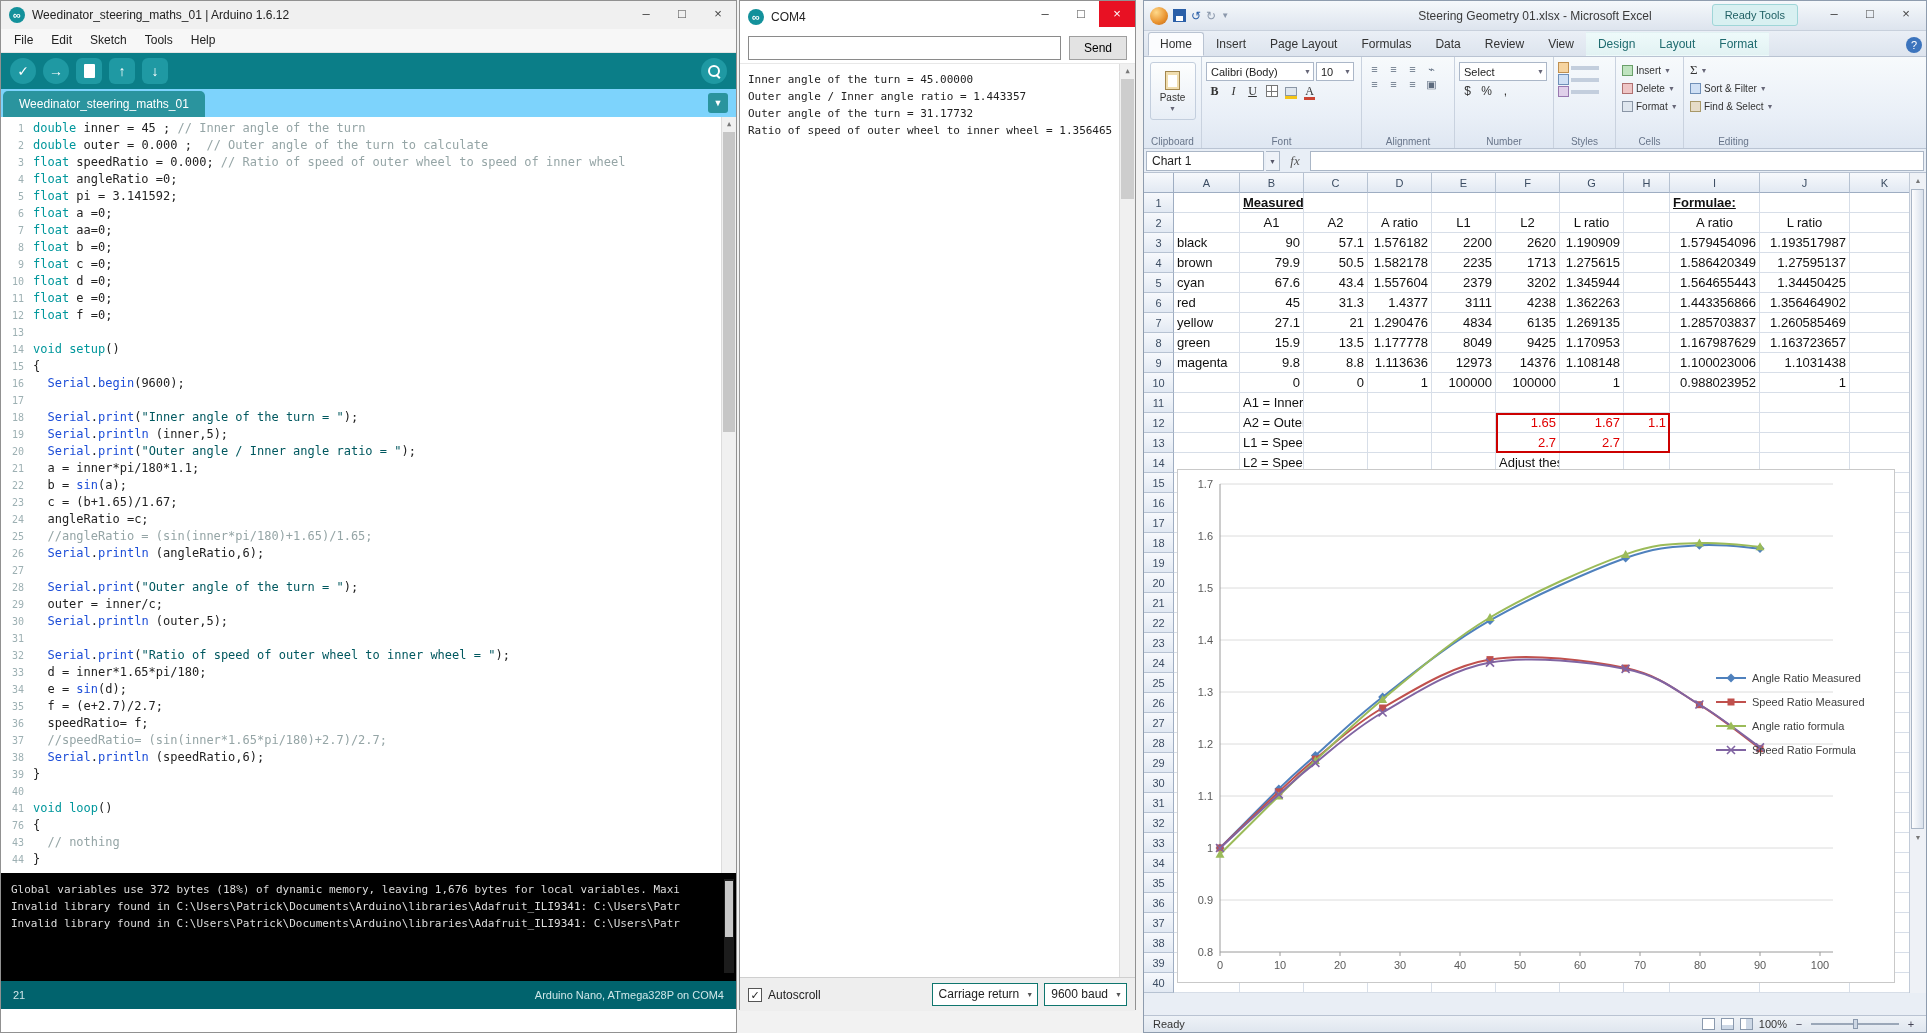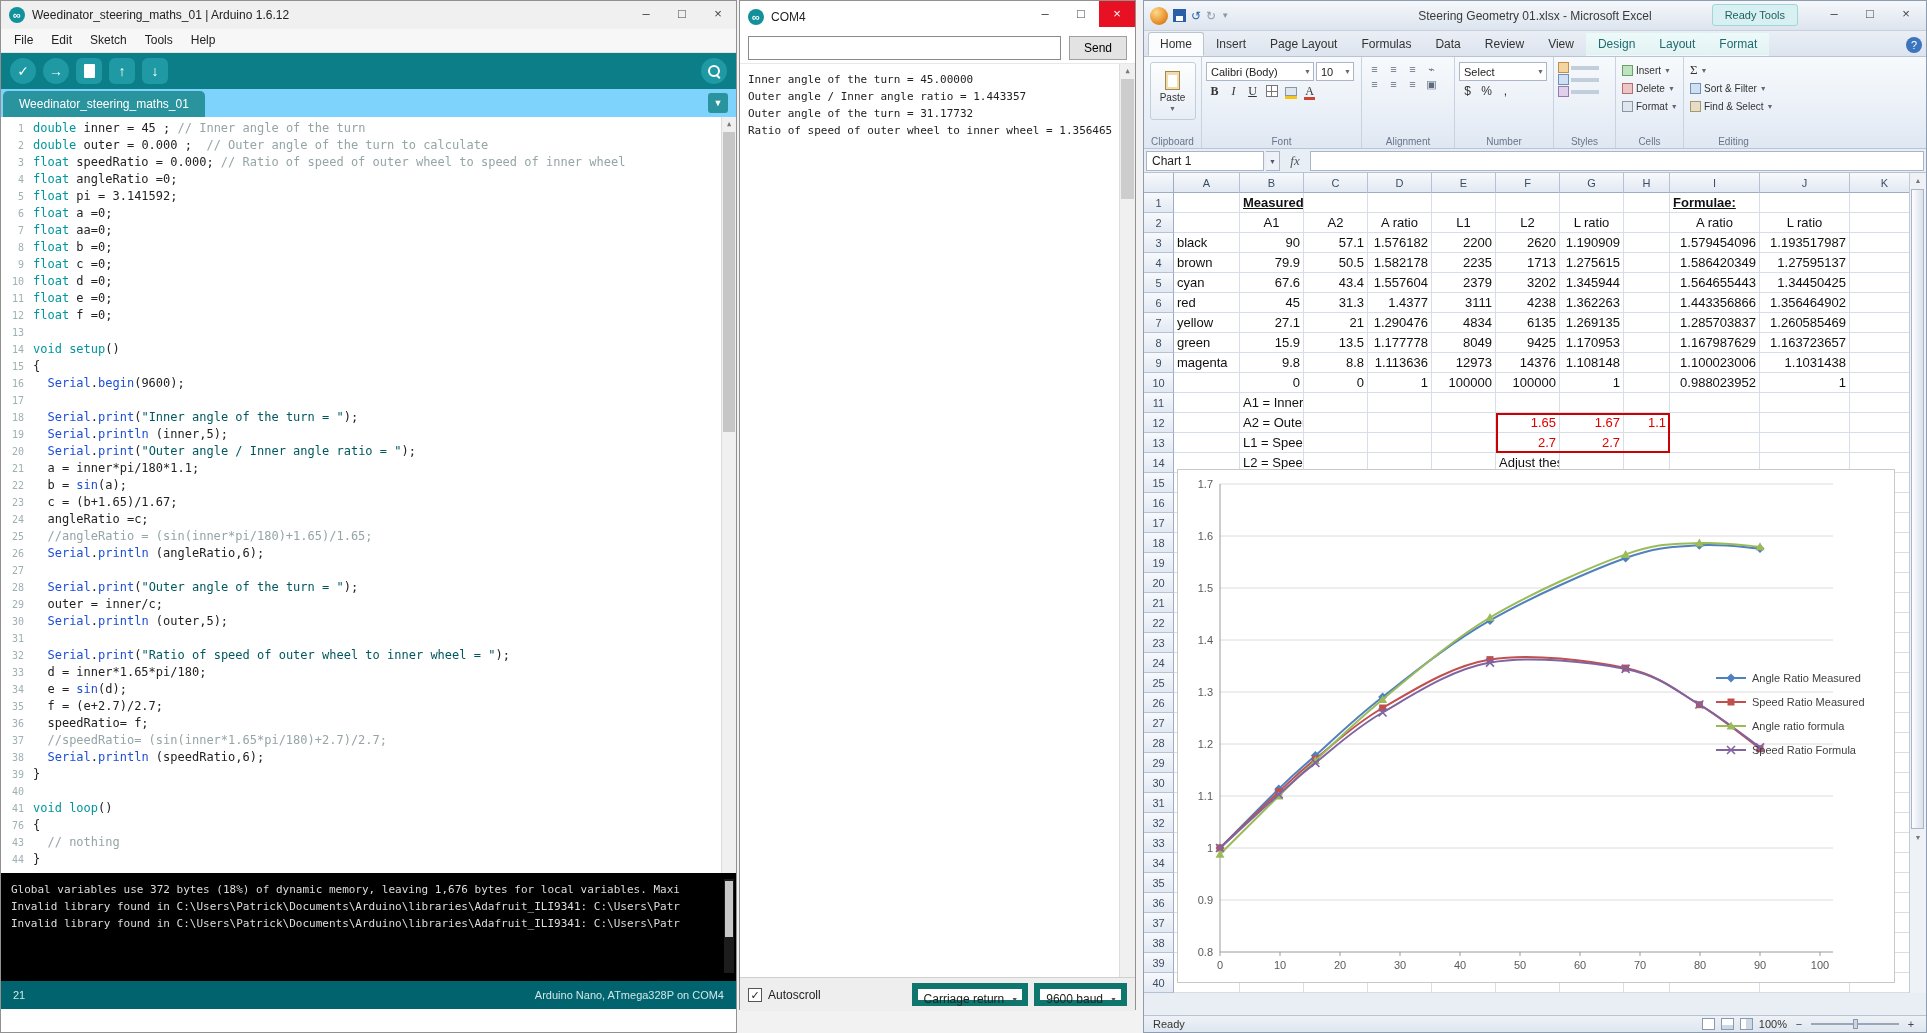--- a/index.html
+++ b/index.html
@@ -49,21 +49,21 @@
 .s-title{height:32px;background:#fff;display:flex;align-items:center;padding-left:8px;gap:7px}
 .s-row{height:30px;padding:3px 8px;display:flex;gap:8px;background:#fff}
 .s-input{flex:1;border:1px solid #8a8a8a;height:24px;font-size:12px;padding:0 4px;font-family:"Liberation Sans",sans-serif}
 .s-send{width:58px;height:24px;background:#e3e3e3;border:1px solid #9f9f9f;font-size:12px;font-family:"Liberation Sans",sans-serif}
 .s-out{position:relative;height:914px;background:#fff;font-family:"DejaVu Sans Mono",monospace;font-size:11px;padding:7px 8px;line-height:17px;border-top:1px solid #e8e8e8}
 .s-line{white-space:pre}
 .s-vscroll{position:absolute;right:0;top:0;width:16px;height:100%;background:#f0f0f0;border-left:1px solid #dcdcdc}
 .s-vthumb{display:block;margin:0 1px;width:13px;height:120px;background:#cdcdcd}
 .s-bottom{height:34px;background:#eeeeee;border-top:1px solid #cfcfcf;display:flex;align-items:center;padding:0 8px;gap:6px}
 .s-check{width:14px;height:14px;border:1px solid #555;background:#fff;font-size:11px;line-height:13px;text-align:center;color:#222;flex:none}
-.s-select{border:6px solid #0f766e;background:#fff;height:23px;line-height:21px;padding:0 18px 0 6px;position:relative;flex:none}
+.s-select{border:1px solid #0f766e;background:#fff;height:23px;line-height:21px;padding:0 18px 0 6px;position:relative;flex:none}
 .s-select::after{content:"▼";position:absolute;right:4px;top:0;font-size:7px;color:#555}
 
 
 #excel{left:1143px;top:0;width:784px;height:1033px;border-color:#8e9cae;background:#e9eef5}
 .x-title{height:30px;background:linear-gradient(#f5f8fb,#dde4ee);display:flex;align-items:center;padding:0 2px 0 6px;position:relative;border-bottom:1px solid #c8d0dc}
 .x-qat{display:flex;align-items:center;gap:5px;z-index:2}
 .office{width:18px;height:18px;border-radius:50%;background:radial-gradient(circle at 35% 30%,#ffd98a,#e8912d 60%,#b8641a)}
 .qsave{width:13px;height:13px;background:#2a5fa8;position:relative}
 .qsave::after{content:"";position:absolute;left:3px;bottom:1px;width:7px;height:5px;background:#fff}
 .qg{font-size:12px;color:#2a5fa8;line-height:18px}

